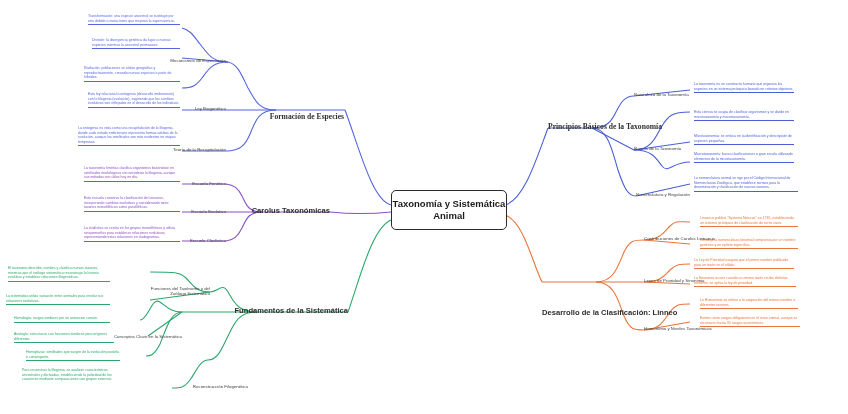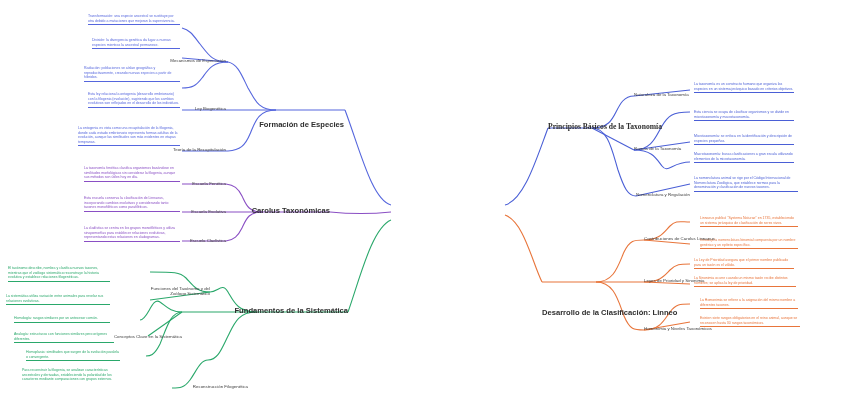--- a/index.html
+++ b/index.html
@@ -110,22 +110,23 @@
       <path d="M644,240 L690,244" stroke="#e8753b"></path>
 
       <path d="M644,282 C660,282 664,276 670,270 C676,264 680,264 690,264" stroke="#e8753b"></path>
       <path d="M644,282 L690,284" stroke="#e8753b"></path>
 
       <path d="M644,330 C660,330 664,320 670,312 C676,304 680,304 690,304" stroke="#e8753b"></path>
       <path d="M644,330 L690,322" stroke="#e8753b"></path>
     </g>
   </svg>
 
-
-  <div class="branch l" style="left:186px;top:120px;width:158px;">Formación de Especies</div>
+  <div class="center">Taxonomía y Sistemática Animal</div>
+
+  <div class="branch l" style="left:186px;top:112px;width:158px;font-family:Liberation Serif, serif;">Formación de Especies</div>
 
   <div class="sub l" style="left:130px;top:58px;width:96px;">Mecanismos de Especiación</div>
   <div class="sub l" style="left:140px;top:106px;width:86px;">Ley Biogenética</div>
   <div class="sub l" style="left:128px;top:147px;width:98px;">Teoría de la Recapitulación</div>
 
   <div class="leaf c-blue bb" style="left:88px;top:14px;width:92px;">
     <span class="txt">Transformación: una especie ancestral se sustituye por otra debido a mutaciones que mejoran la supervivencia.</span>
   </div>
   <div class="leaf c-blue bb" style="left:92px;top:38px;width:88px;">
     <span class="txt">División: la divergencia genética da lugar a nuevas especies mientras la ancestral permanece.</span>

